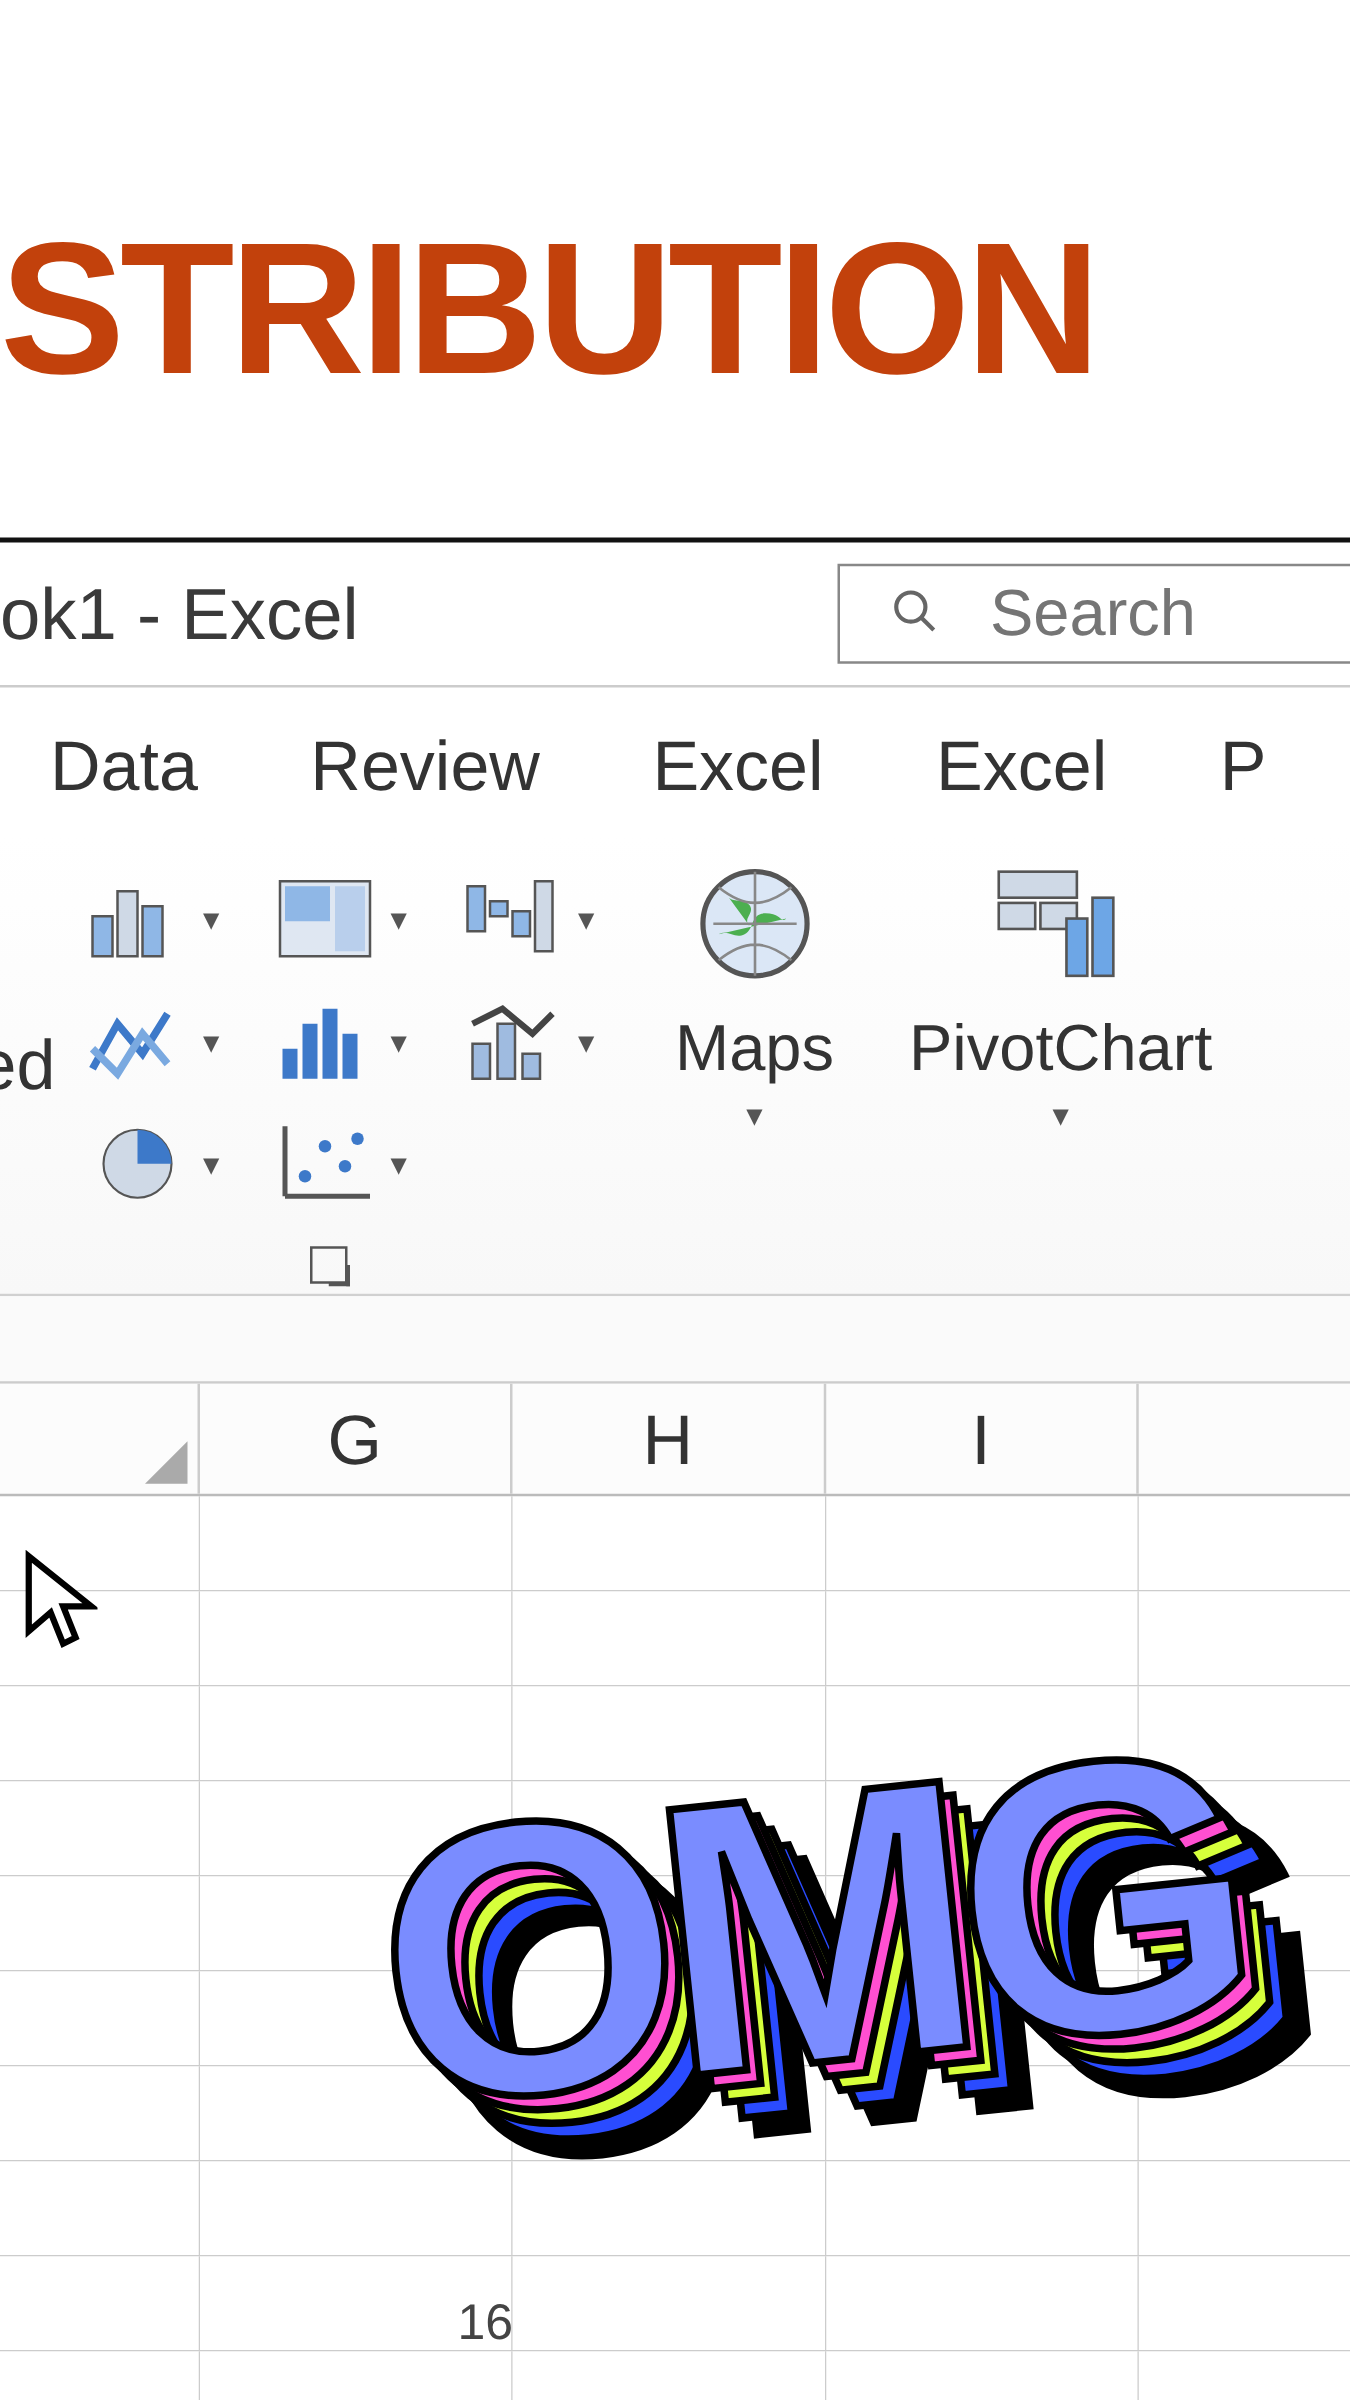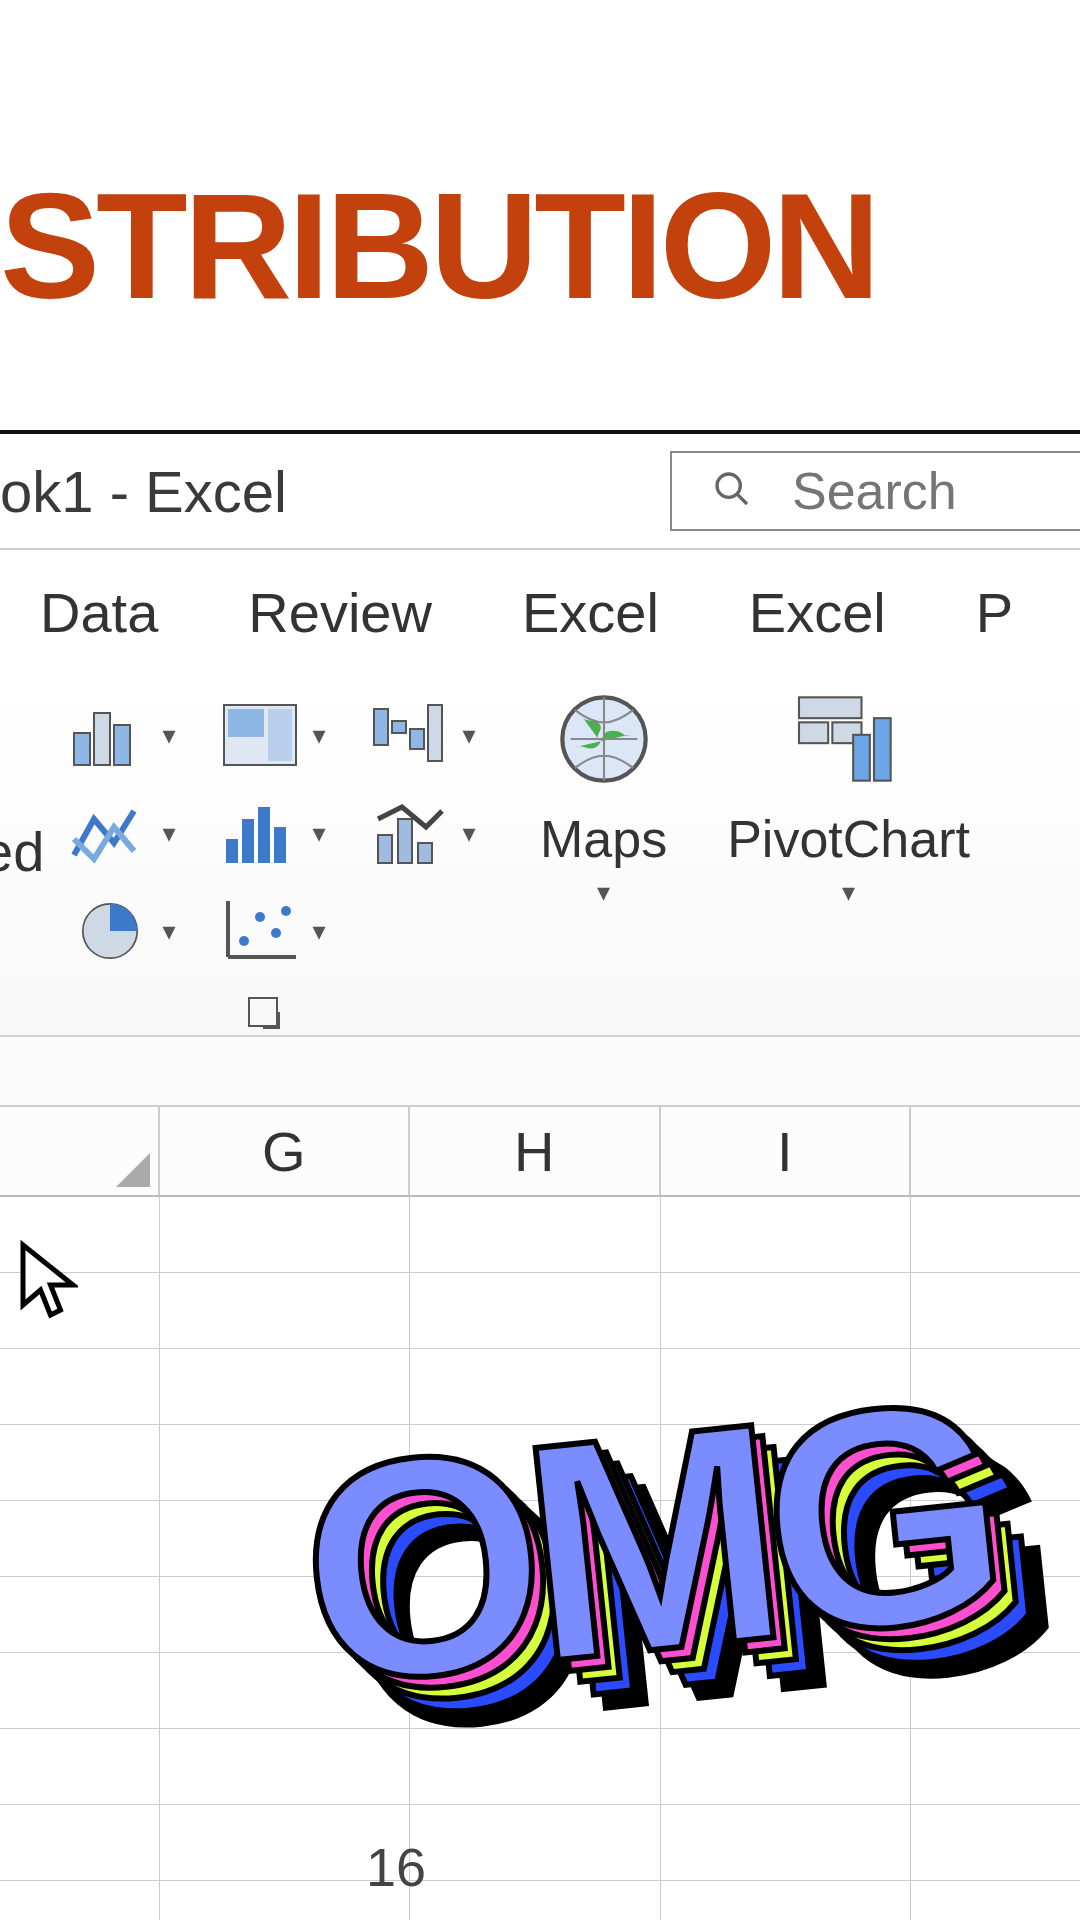--- a/index.html
+++ b/index.html
@@ -117,21 +117,21 @@
   .rows .row .rh { width:190px; }
 
   
   .cursor {
     position: absolute; top: 1240px; left: 18px; width: 60px; height: 80px;
     pointer-events:none;
   }
 
   .axis-tick {
     position:absolute; top:1836px; left:366px;
-    font-size:54px; color:#444;
+    font-size:40px; color:#444;
   }
 
   
   .omg {
     position:absolute; top:1400px; left:310px;
     width:740px; height:430px; transform: rotate(-6deg);
     pointer-events:none;
   }
   .omg-layer {
     position:absolute; inset:0;

